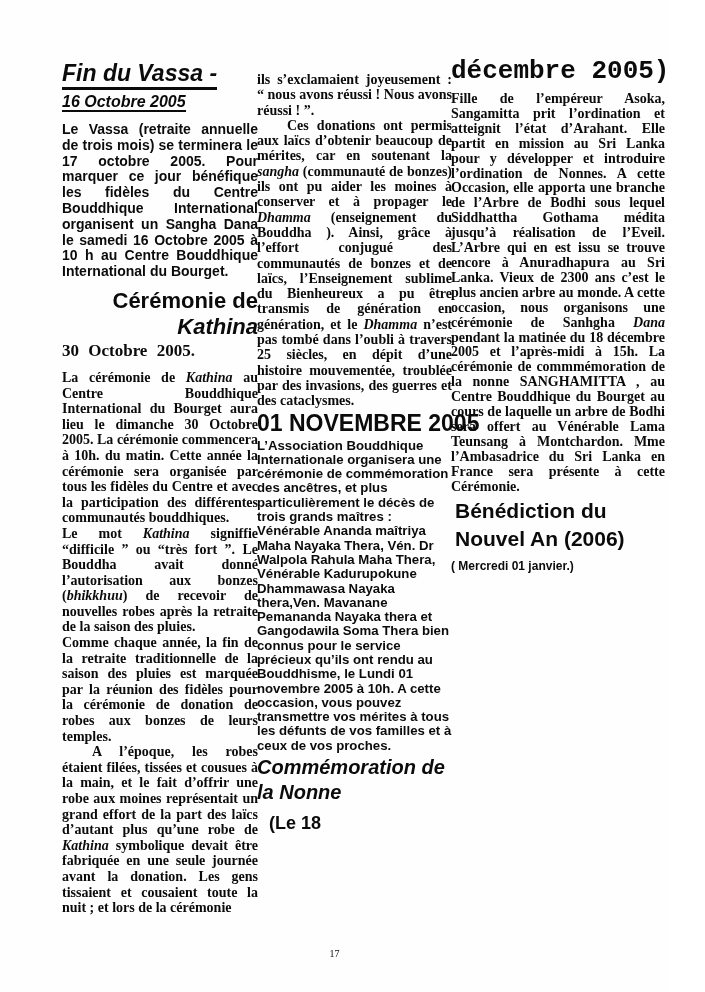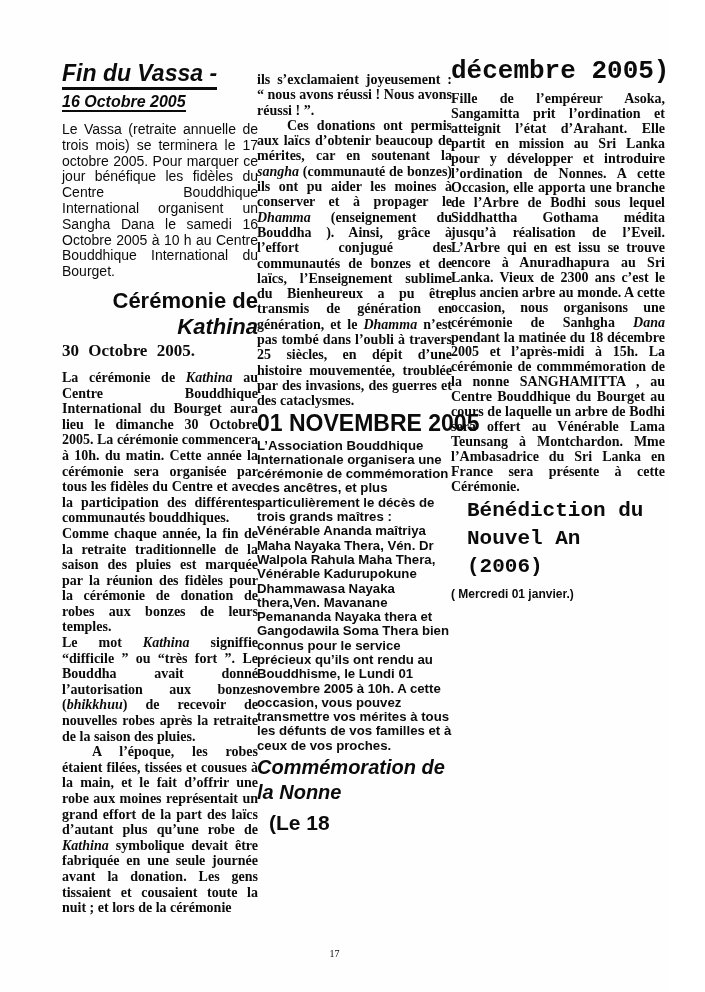--- a/index.html
+++ b/index.html
@@ -28,21 +28,21 @@
   .vassa-sub{
     display:inline-block;
     font-family:"Liberation Sans", sans-serif;
     font-weight:bold;font-style:italic;
     font-size:16px;line-height:17px;
     border-bottom:2px solid #0b0b0b;
     margin:3px 0 10px 0;
   }
   .p-sans-lead{
     font-family:"Liberation Sans", sans-serif;
-    font-weight:normal;
+    font-weight:bold;
     font-size:14px;line-height:15.8px;
     text-align:justify;
     margin:0 0 8px 0;
   }
   .h-kathina{
     font-family:"Liberation Sans", sans-serif;
     font-weight:bold;
     font-size:22px;line-height:26px;
     margin:0;
     text-align:right;
@@ -94,39 +94,39 @@
   .h-comm-name{
     font-family:"Liberation Sans", sans-serif;
     font-weight:bold;
     font-size:20px;line-height:25px;
     text-align:center;
     margin:0;
   }
   .h-comm-open{
     font-family:"Liberation Sans", sans-serif;
     font-weight:bold;
-    font-size:21px;line-height:26px;
+    font-size:18px;line-height:26px;
     margin:5px 0 0 12px;
   }
 
   
   .h-decembre{
     font-family:Liberation Mono, monospace;
     font-weight:bold;
     font-size:26px;line-height:27px;
     text-align:center;
     white-space:nowrap;
     margin:0 0 7px 0;
   }
   .col3 .p-serif{line-height:14.9px;}
   .h-benediction{
-    font-family:Liberation Mono, monospace;
+    font-family:Liberation Sans, sans-serif;
     font-weight:bold;
     font-size:21px;line-height:28px;
-    margin:3px 0 0 16px;
+    margin:3px 0 0 4px;
   }
   .h-mercredi{
     font-family:"Liberation Sans", sans-serif;
     font-weight:bold;
     font-size:12px;line-height:20px;
     margin:3px 0 5px 0;
   }
   .p-sans-small{
     font-family:"Liberation Sans", sans-serif;
     font-weight:bold;
@@ -147,22 +147,22 @@
 
 <div class="page">
 
   <div class="col col1">
     <h1 class="vassa-title">Fin du Vassa  -</h1><br>
     <div class="vassa-sub">16 Octobre 2005</div>
     <p class="p-sans-lead">Le Vassa (retraite annuelle de trois mois) se terminera le 17 octobre 2005. Pour marquer ce jour bénéfique les fidèles du Centre Bouddhique International organisent un Sangha Dana le samedi 16 Octobre 2005 à 10 h au Centre Bouddhique International du Bourget.</p>
     <h2 class="h-kathina"><span>Cérémonie de </span><i>Kathina</i></h2>
     <div class="h-kathina-date">30 Octobre 2005.</div>
     <p class="p-serif"><span>La cérémonie de </span><i>Kathina</i><span> au Centre Bouddhique International du Bourget aura lieu le dimanche 30 Octobre 2005. La cérémonie commencera à 10h. du matin. Cette année la cérémonie sera organisée par tous les fidèles du Centre et avec la participation des différentes communautés bouddhiques.</span></p>
+    <p class="p-serif"><span>Le mot </span><i>Kathina</i><span> signiffie “difficile ” ou “très fort ”. Le Bouddha avait donné l’autorisation aux bonzes (</span><i>bhikkhuu</i><span>) de recevoir de nouvelles robes après la retraite de la saison des pluies.</span></p>
     <p class="p-serif">Comme chaque année, la fin de la retraite traditionnelle de la saison des pluies est marquée par la réunion des fidèles pour la cérémonie de donation de robes aux bonzes de leurs temples.</p>
-    <p class="p-serif"><span>Le mot </span><i>Kathina</i><span> signiffie “difficile ” ou “très fort ”. Le Bouddha avait donné l’autorisation aux bonzes (</span><i>bhikkhuu</i><span>) de recevoir de nouvelles robes après la retraite de la saison des pluies.</span></p>
     <p class="p-serif indent"><span>A l’époque, les robes étaient filées, tissées et cousues à la main, et le fait d’offrir une robe aux moines représentait un grand effort de la part des laïcs d’autant plus qu’une robe de </span><i>Kathina</i><span> symbolique devait être fabriquée en une seule journée avant la donation. Les gens tissaient et cousaient toute la nuit ; et lors de la cérémonie</span></p>
   </div>
 
   <div class="col col2">
     <p class="p-serif">ils s’exclamaient joyeusement : “ nous avons réussi ! Nous avons réussi ! ”.</p>
     <p class="p-serif indent"><span>Ces donations ont permis aux laïcs d’obtenir beaucoup de mérites, car en soutenant la </span><i>sangha</i><span> (communauté de bonzes) ils ont pu aider les moines à conserver et à propager le </span><i>Dhamma</i><span> (enseignement du Bouddha ). Ainsi, grâce à l’effort conjugué des communautés de bonzes et de laïcs, l’Enseignement sublime du Bienheureux a pu être transmis de génération en génération, et le </span><i>Dhamma</i><span> n’est pas tombé dans l’oubli à travers 25 siècles, en dépit d’une histoire mouvementée, troublée par des invasions, des guerres et des cataclysmes.</span></p>
     <h2 class="h-novembre">01 NOVEMBRE 2005</h2>
     <p class="p-assoc">L’Association Bouddhique Internationale organisera une cérémonie de commémoration des ancêtres, et plus particulièrement le décès de trois grands maîtres : Vénérable Ananda maîtriya Maha Nayaka Thera, Vén. Dr Walpola Rahula Maha Thera, Vénérable Kadurupokune Dhammawasa Nayaka thera,Ven. Mavanane Pemananda Nayaka thera et Gangodawila Soma Thera bien connus pour le service précieux qu’ils ont rendu au Bouddhisme, le Lundi 01 novembre 2005 à 10h. A cette occasion, vous pouvez transmettre vos mérites à tous les défunts de vos familles et à ceux de vos proches.</p>
     <h2 class="h-comm-it">Commémoration de la Nonne</h2>
     <div class="h-comm-open">(Le 18</div>

